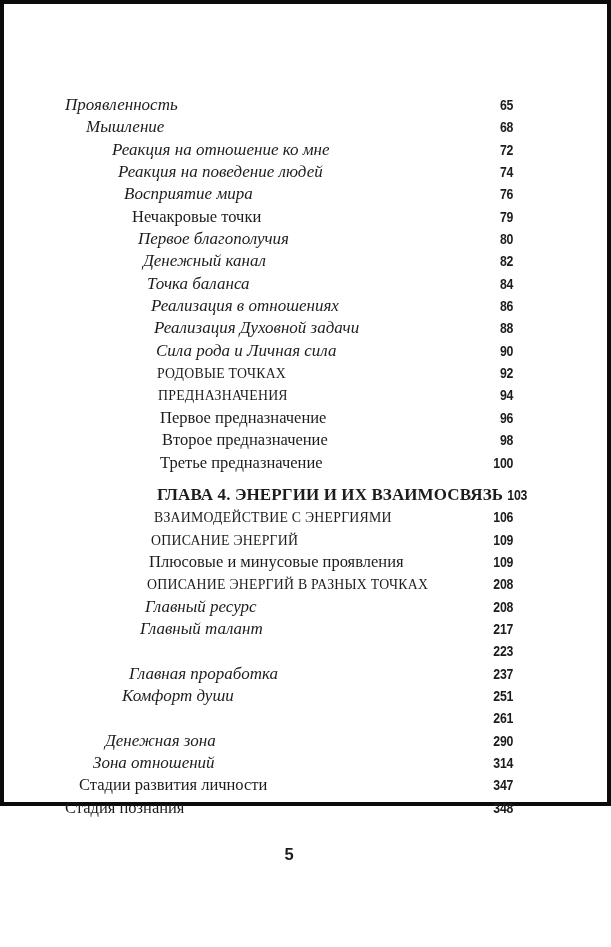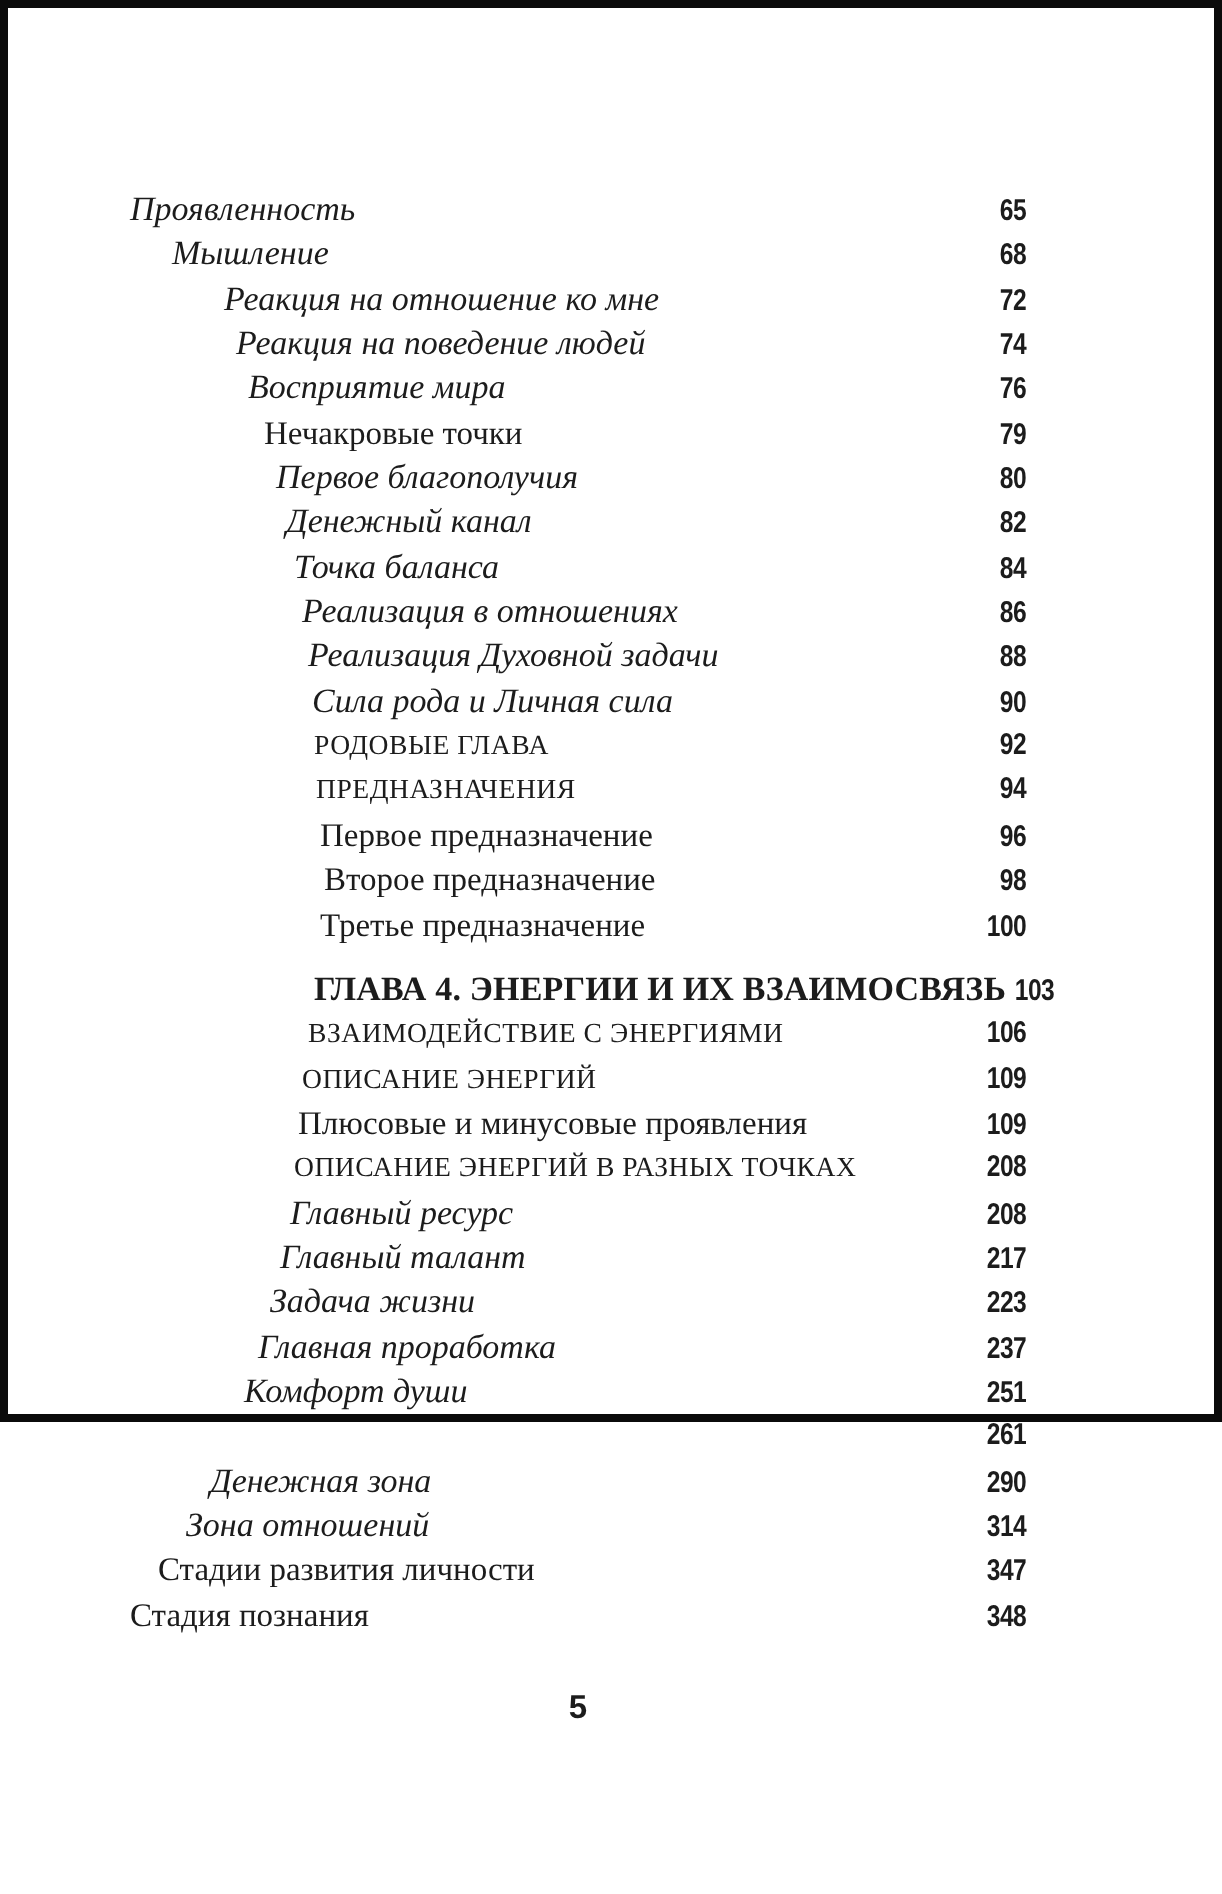--- a/index.html
+++ b/index.html
@@ -8,21 +8,21 @@
     --frame:#0b0b0b;
   }
   html,body{margin:0;padding:0;}
   body{
     width:611px;height:947px;overflow:hidden;
     background:var(--bg);
     font-family:"Liberation Serif", serif;
   }
   .page{
     position:relative;
-    width:611px;height:711px;
+    width:611px;height:806px;
     box-sizing:border-box;
     border:4px solid var(--frame);
     background:var(--bg);
     color:var(--text);
   }
   .toc{
     position:absolute;
     left:61px;      
     top:90px;
     width:448px;
@@ -123,21 +123,21 @@
       </div>
       <div class="row style-italic">
         <span class="title" style="padding-left: 89px;">Реализация Духовной задачи</span>
         <span class="num">88</span>
       </div>
       <div class="row style-italic">
         <span class="title" style="padding-left: 91px;">Сила рода и Личная сила</span>
         <span class="num">90</span>
       </div>
       <div class="row style-caps">
-        <span class="title" style="padding-left: 92px;">РОДОВЫЕ ГЛАВА</span>
+        <span class="title" style="padding-left: 92px;">РОДОВЫЕ ТОЧКАХ</span>
         <span class="num">92</span>
       </div>
       <div class="row style-caps">
         <span class="title" style="padding-left: 93px;">ПРЕДНАЗНАЧЕНИЯ</span>
         <span class="num">94</span>
       </div>
       <div class="row style-regular">
         <span class="title" style="padding-left: 95px;">Первое предназначение</span>
         <span class="num">96</span>
       </div>
@@ -171,21 +171,20 @@
       </div>
       <div class="row style-italic">
         <span class="title" style="padding-left: 80px;">Главный ресурс</span>
         <span class="num">208</span>
       </div>
       <div class="row style-italic">
         <span class="title" style="padding-left: 75px;">Главный талант</span>
         <span class="num">217</span>
       </div>
       <div class="row style-italic">
-        <span class="title" style="padding-left: 70px;">Задача жизни</span>
         <span class="num">223</span>
       </div>
       <div class="row style-italic">
         <span class="title" style="padding-left: 64px;">Главная проработка</span>
         <span class="num">237</span>
       </div>
       <div class="row style-italic">
         <span class="title" style="padding-left: 57px;">Комфорт души</span>
         <span class="num">251</span>
       </div>

